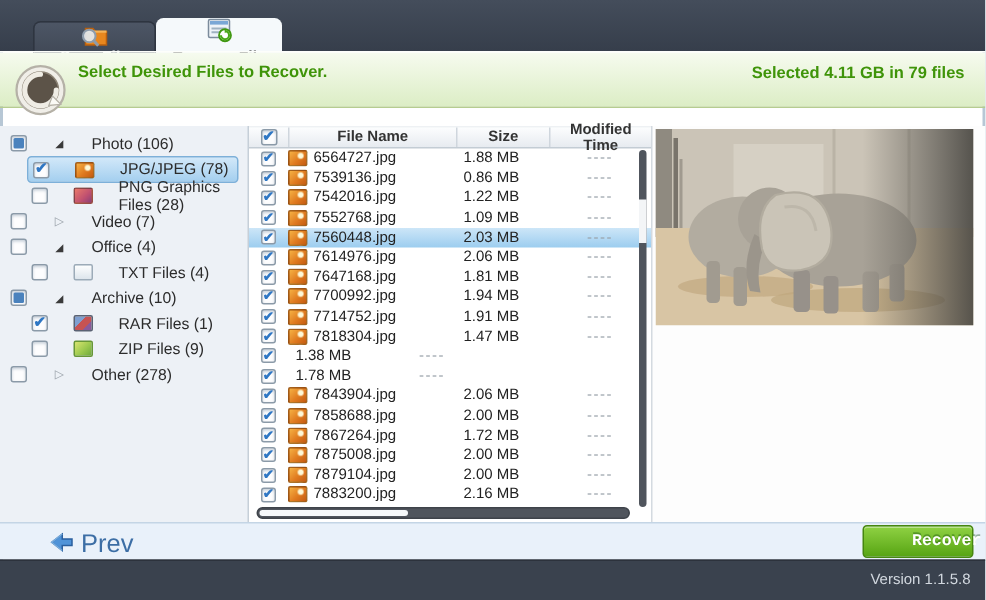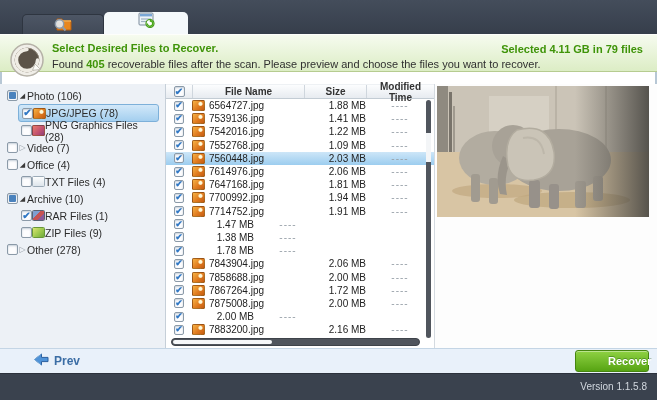--- a/index.html
+++ b/index.html
@@ -31,21 +31,21 @@
   .info-title { font-size:11px; font-weight:bold; color:#3f9409; margin-bottom:4px; }
   .info-msg { font-size:11px; color:#303030; }
   .info-msg b { color:#3f9409; }
   .info-selected { position:absolute; right:14px; top:8px; font-size:11px;
     font-weight:bold; color:#3f9409; }
   
   .content { position:absolute; left:0; top:84px; width:657px; height:264px; background:#fff; }
   
   .sidebar { position:absolute; left:0; top:0; width:166px; height:264px;
     background:#edf1f6; border-right:1px solid #c6cfd8; padding-top:3px; overflow:hidden; }
-  .titem { display:flex; align-items:center; gap:0; height:17px;
+  .titem { display:flex; align-items:center; gap:17px; height:17px;
     font-size:10.5px; color:#2c2c2c; margin:0 6px 0 4px; padding:0 3px; border-radius:3px; }
   .titem.lvl1 { margin-left:18px; }
   .titem.tsel { background:linear-gradient(#d2e8f9,#a4cfef);
     border:1px solid #7db0d9; height:18px; }
   .twisty { width:9px; font-size:7px; color:#3a3a3a; text-align:center; }
   .twisty.closed { color:#9aa2aa; font-size:8px; }
   
   .cb { width:11px; height:11px; flex:none; border:1px solid #8b9aa8; border-radius:2px;
     background:#fdfdfe; box-shadow:inset 0 1px 2px rgba(130,150,170,.45);
     display:inline-flex; align-items:center; justify-content:center;
@@ -72,41 +72,41 @@
   .c-cb { width:26px; flex:none; justify-content:center; display:flex; }
   .c-name { flex:1; }
   .c-size { width:62px; flex:none; }
   .c-mod { width:68px; flex:none; }
   #rows { position:relative; }
   .trow { display:flex; align-items:center; height:13.2px; font-size:10px; color:#222; }
   .trow .cb { width:10px; height:10px; font-size:9px; }
   .trow.sel { background:linear-gradient(#cde6f8,#9ccdef); }
   .cell-name { flex:1; display:flex; align-items:center; gap:4px; overflow:hidden; white-space:nowrap; }
   .cell-name .ficon { margin-left:0; }
-  .cell-size { width:62px; flex:none; padding-left:5px;text-align:right; }
+  .cell-size { width:62px; flex:none; padding-left:5px; }
   .cell-mod { width:68px; flex:none; text-align:center; color:#99a2aa; letter-spacing:1px; }
   .vscroll { position:absolute; right:3px; top:16px; bottom:10px; width:5px;
     background:#50555d; border-radius:3px; }
   .vthumb { position:absolute; top:14%; height:12%; left:0; right:0; background:#f3f5f7; }
   .hscroll { position:absolute; left:5px; right:14px; bottom:2px; height:8px;
     background:#50555d; border-radius:4px; border:1px solid #3e434a; }
   .hthumb { position:absolute; left:1px; top:1px; bottom:1px; width:40%;
     background:#f6f8fa; border-radius:3px; }
   
   .preview { position:absolute; left:434px; top:0; width:223px; height:264px;
     background:#fdfdfd; border-left:1px solid #d4dae0; }
   .preview svg { position:absolute; left:2px; top:2px; }
   
   .bottombar { position:absolute; left:0; top:348px; width:657px; height:25px;
     background:#e9f1fa; border-top:1px solid #c4d5e5; }
   .prevbtn { position:absolute; left:33px; top:4px; display:flex; align-items:center;
-    gap:5px; font-size:12px; font-weight:bold; color:#3c6ea5; cursor:pointer; }
+    gap:5px; font-size:17px; font-weight:normal; color:#3c6ea5; cursor:pointer; }
   .recoverbtn { position:absolute; right:8px; top:1px; width:74px; height:22px;
     background:linear-gradient(#8fd243,#57a413); border:1px solid #468610; border-radius:3px;
-    color:#fff; font-family:Liberation Sans, sans-serif; font-size:11px; font-weight:bold;
+    color:#fff; font-family:Liberation Mono, monospace; font-size:11px; font-weight:bold;
     text-shadow:0 -1px 0 rgba(0,60,0,.35); box-shadow:inset 0 1px 0 rgba(255,255,255,.4); cursor:pointer;padding-left:32px; }
   .footer { position:absolute; left:0; top:373px; width:657px; height:27px;
     background:#3a424e; border-top:1px solid #2c323c; }
   .version { position:absolute; right:10px; top:7px; font-size:10px; color:#d2d8df;margin-left:29px; }
 </style>
 </head>
 <body>
 
 <div id="app">
 
@@ -143,21 +143,20 @@
       <svg width="36" height="36" viewBox="0 0 36 36">
         <circle cx="18" cy="18" r="16" fill="#f0eee8" stroke="#b5b1a7" stroke-width="1.5"></circle>
         <circle cx="18" cy="18" r="12" fill="#5c5348"></circle>
         <circle cx="18" cy="18" r="12" fill="none" stroke="#8b8274" stroke-width="1"></circle>
         <path d="M18 7.5 a10.5 10.5 0 1 0 10.5 10.5" fill="none" stroke="#efece4" stroke-width="3.4" stroke-linecap="round"></path>
         <path d="M26 22 l5.5 5.5 -8 .8 z" fill="#fbfaf6" stroke="#b5b1a7" stroke-width=".8"></path>
       </svg>
     </span>
     <div class="info-text">
       <div class="info-title">Select Desired Files to Recover.</div>
-      <div class="info-msg"><span>Found </span><b>405</b><span> recoverable files after the scan. Please preview and choose the files you want to recover.</span></div>
     </div>
     <div class="info-selected">Selected 4.11 GB in 79 files</div>
   </div>
 
   <div class="content">
 
     <div class="sidebar" id="tree">
         <div class="titem lvl0">
           <span class="cb">
             <i></i>
@@ -236,21 +235,21 @@
             <div class="cell-mod">----</div>
           </div>
           <div class="trow">
             <div class="c-cb">
               <span class="cb">✔</span>
             </div>
             <div class="cell-name">
               <span class="ficon jpg-file-icon"></span>
               <span>7539136.jpg</span>
             </div>
-            <div class="cell-size">1.41 MB</div>
+            <div class="cell-size">0.86 MB</div>
             <div class="cell-mod">----</div>
           </div>
           <div class="trow">
             <div class="c-cb">
               <span class="cb">✔</span>
             </div>
             <div class="cell-name">
               <span class="ficon jpg-file-icon"></span>
               <span>7542016.jpg</span>
             </div>
@@ -320,20 +319,24 @@
               <span class="ficon jpg-file-icon"></span>
               <span>7714752.jpg</span>
             </div>
             <div class="cell-size">1.91 MB</div>
             <div class="cell-mod">----</div>
           </div>
           <div class="trow">
             <div class="c-cb">
               <span class="cb">✔</span>
             </div>
+            <div class="cell-name">
+              <span class="ficon jpg-file-icon"></span>
+              <span>7818304.jpg</span>
+            </div>
             <div class="cell-size">1.47 MB</div>
             <div class="cell-mod">----</div>
           </div>
           <div class="trow">
             <div class="c-cb">
               <span class="cb">✔</span>
             </div>
             <div class="cell-size">1.38 MB</div>
             <div class="cell-mod">----</div>
           </div>
@@ -384,20 +387,24 @@
             <div class="cell-name">
               <span class="ficon jpg-file-icon"></span>
               <span>7875008.jpg</span>
             </div>
             <div class="cell-size">2.00 MB</div>
             <div class="cell-mod">----</div>
           </div>
           <div class="trow">
             <div class="c-cb">
               <span class="cb">✔</span>
+            </div>
+            <div class="cell-name">
+              <span class="ficon jpg-file-icon"></span>
+              <span>7879104.jpg</span>
             </div>
             <div class="cell-size">2.00 MB</div>
             <div class="cell-mod">----</div>
           </div>
           <div class="trow">
             <div class="c-cb">
               <span class="cb">✔</span>
             </div>
             <div class="cell-name">
               <span class="ficon jpg-file-icon"></span>

